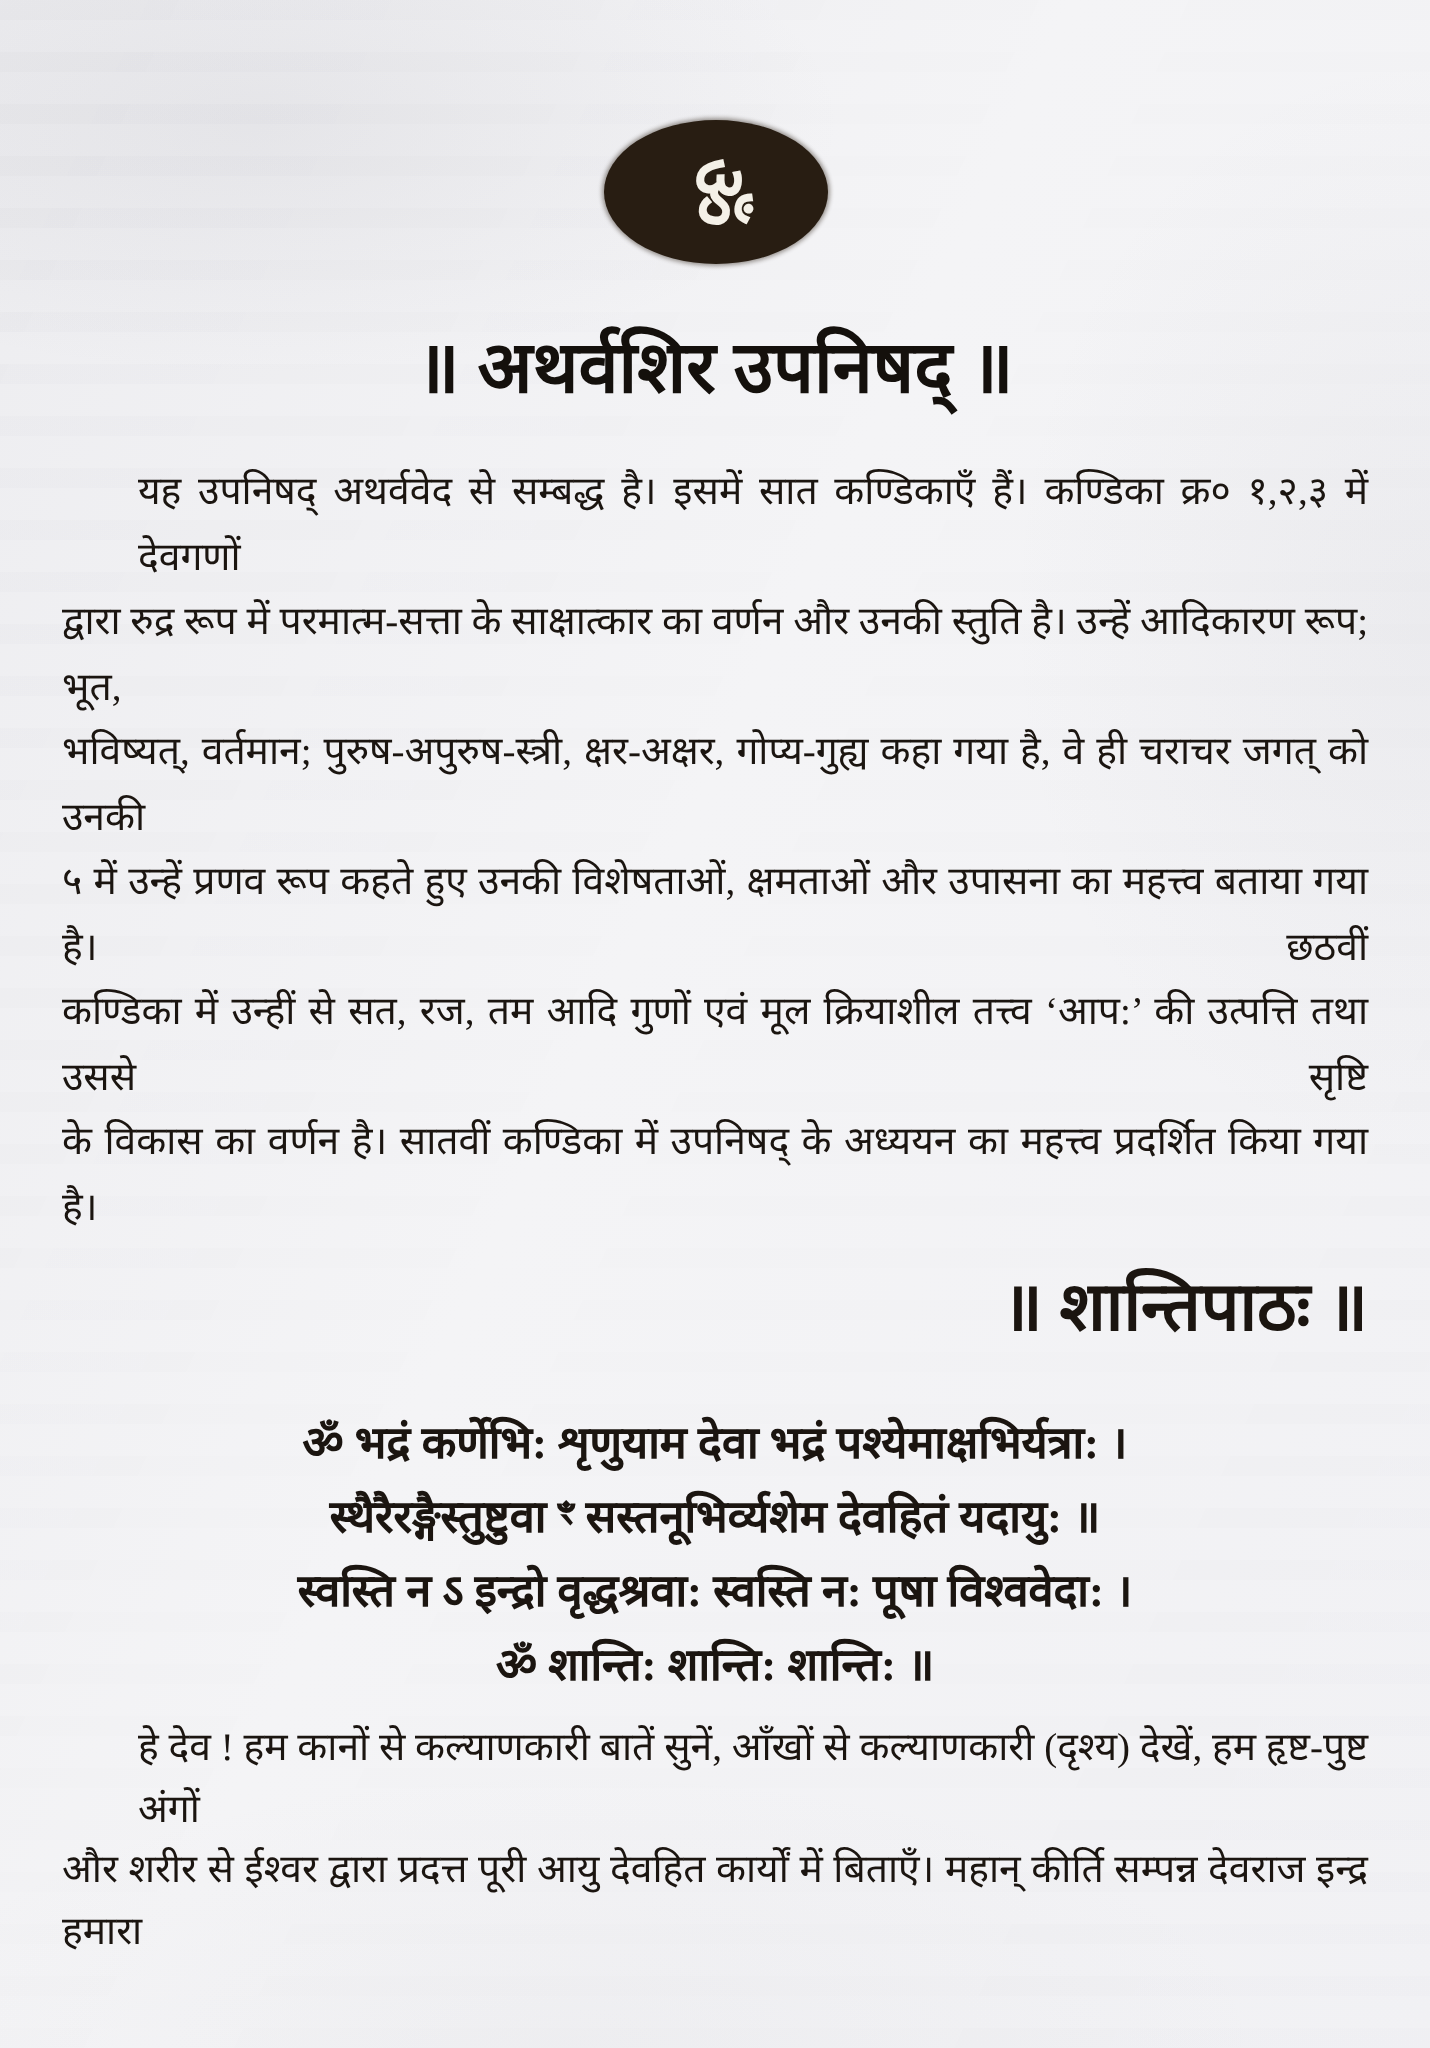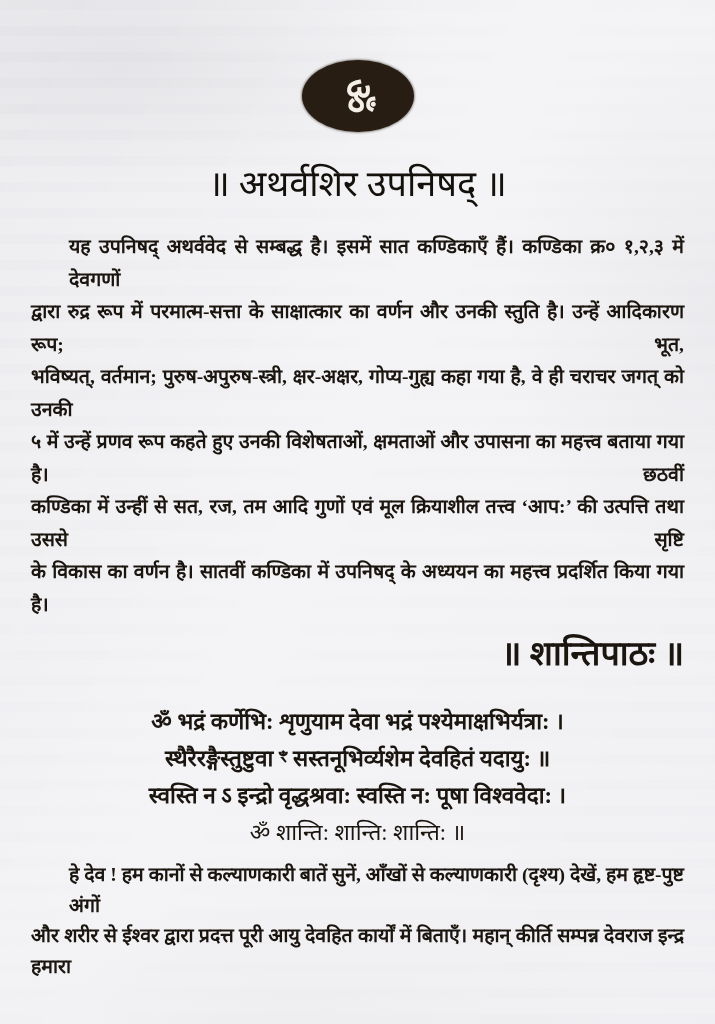--- a/index.html
+++ b/index.html
@@ -55,28 +55,27 @@
     font-size: 38px;
     font-weight: 700;
     line-height: 1;
     transform: rotate(100deg);
     display: inline-block;
   }
   .page-title {
     margin-top: 26px;
     text-align: center;
     font-size: 36px;
-    font-weight: 400;
+    font-weight: 700;
     color: #14100c;
   }
   .para {
     margin-top: 13px;
     font-size: 19.5px;
     line-height: 32.5px;
-    font-weight: bold;
   }
   .para .line {
     text-align: justify;
     text-align-last: justify;
     white-space: normal;
   }
   .para .line.first { padding-left: 38px; }
   .para .line.natural { text-align-last: auto; }
   .section-heading {
     margin-top: 8px;
@@ -86,21 +85,21 @@
   }
   .verses {
     margin-top: 6px;
     text-align: center;
     font-weight: 700;
     font-size: 22.5px;
     line-height: 37px;
   }
   .shanti-closing {
     text-align: center;
-    font-weight: 400;
+    font-weight: 700;
     font-size: 22.5px;
     line-height: 37px;
   }
   .translation {
     margin-top: 9px;
     font-size: 19.5px;
     line-height: 30.5px;
   }
 </style>
 </head>

